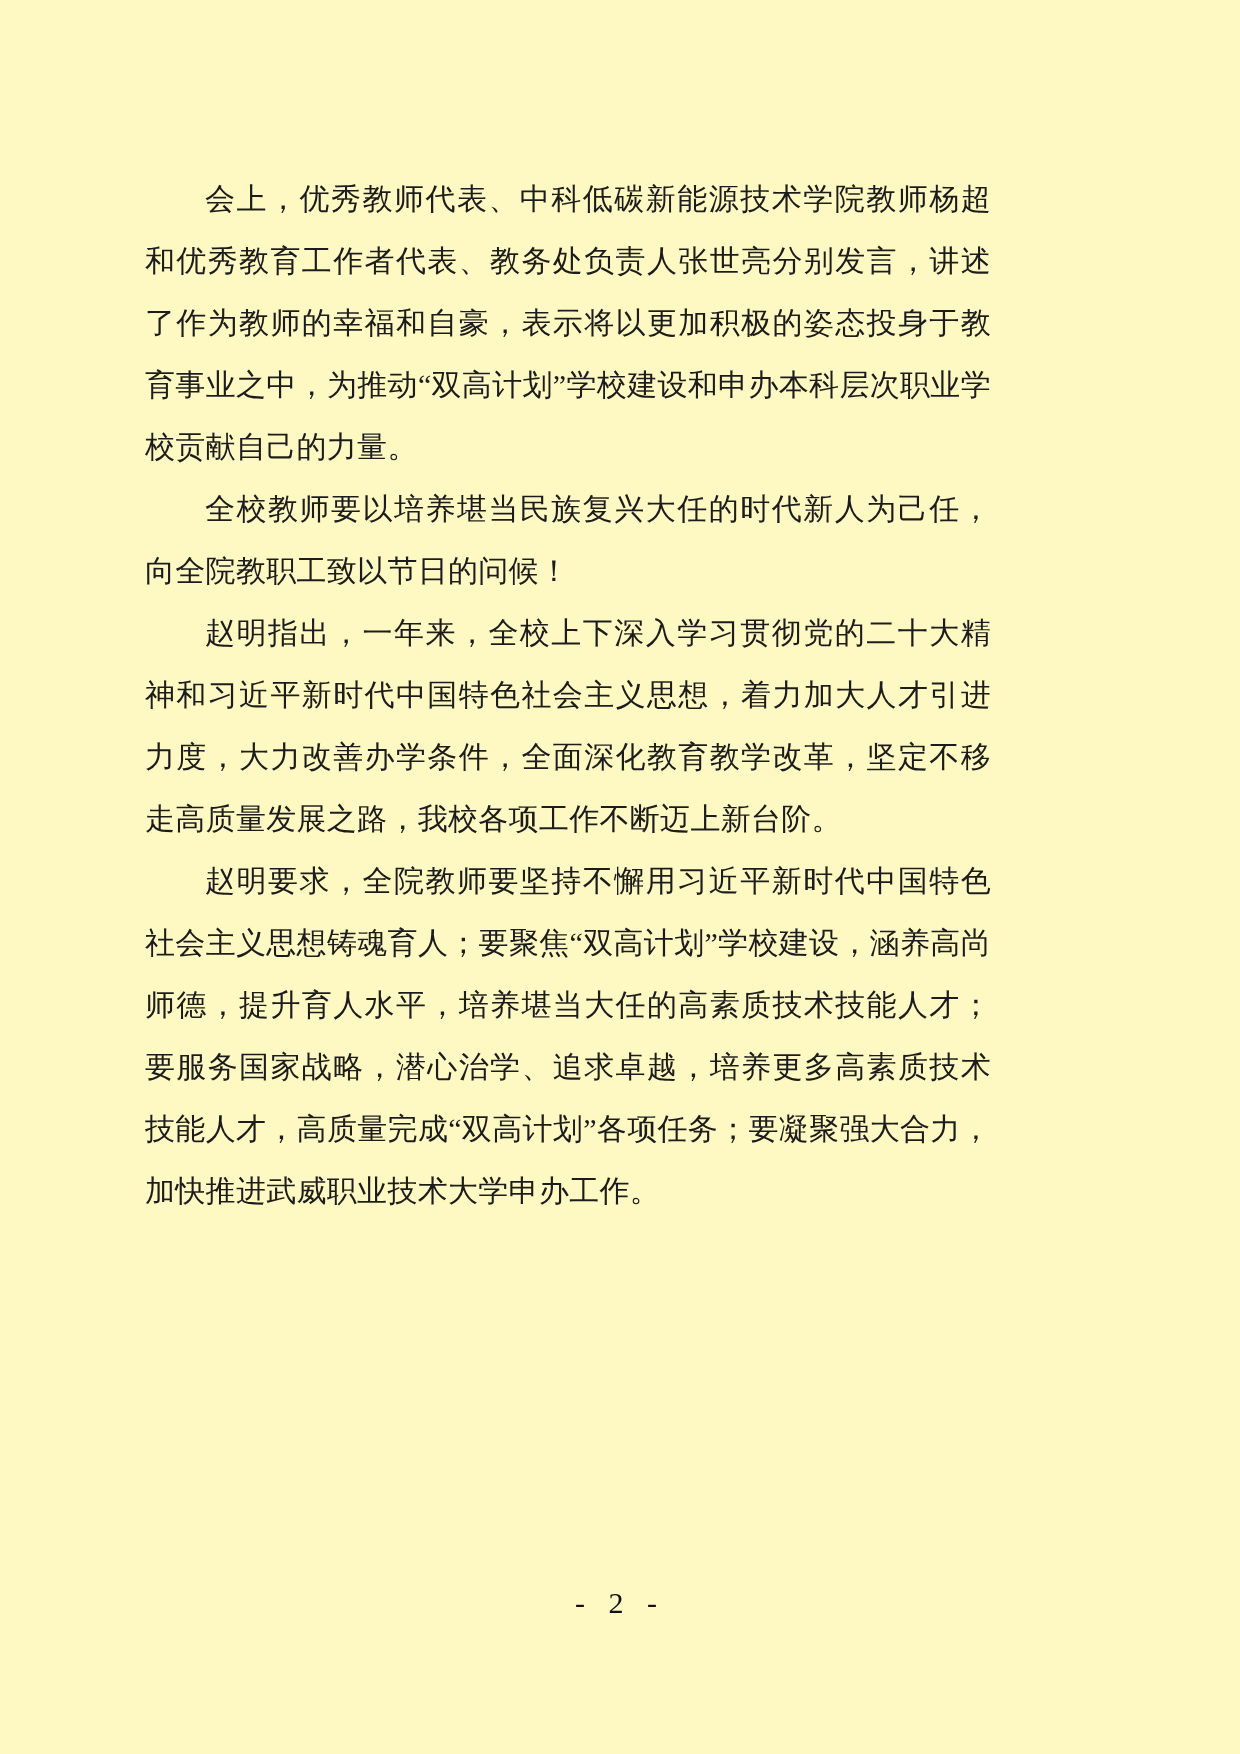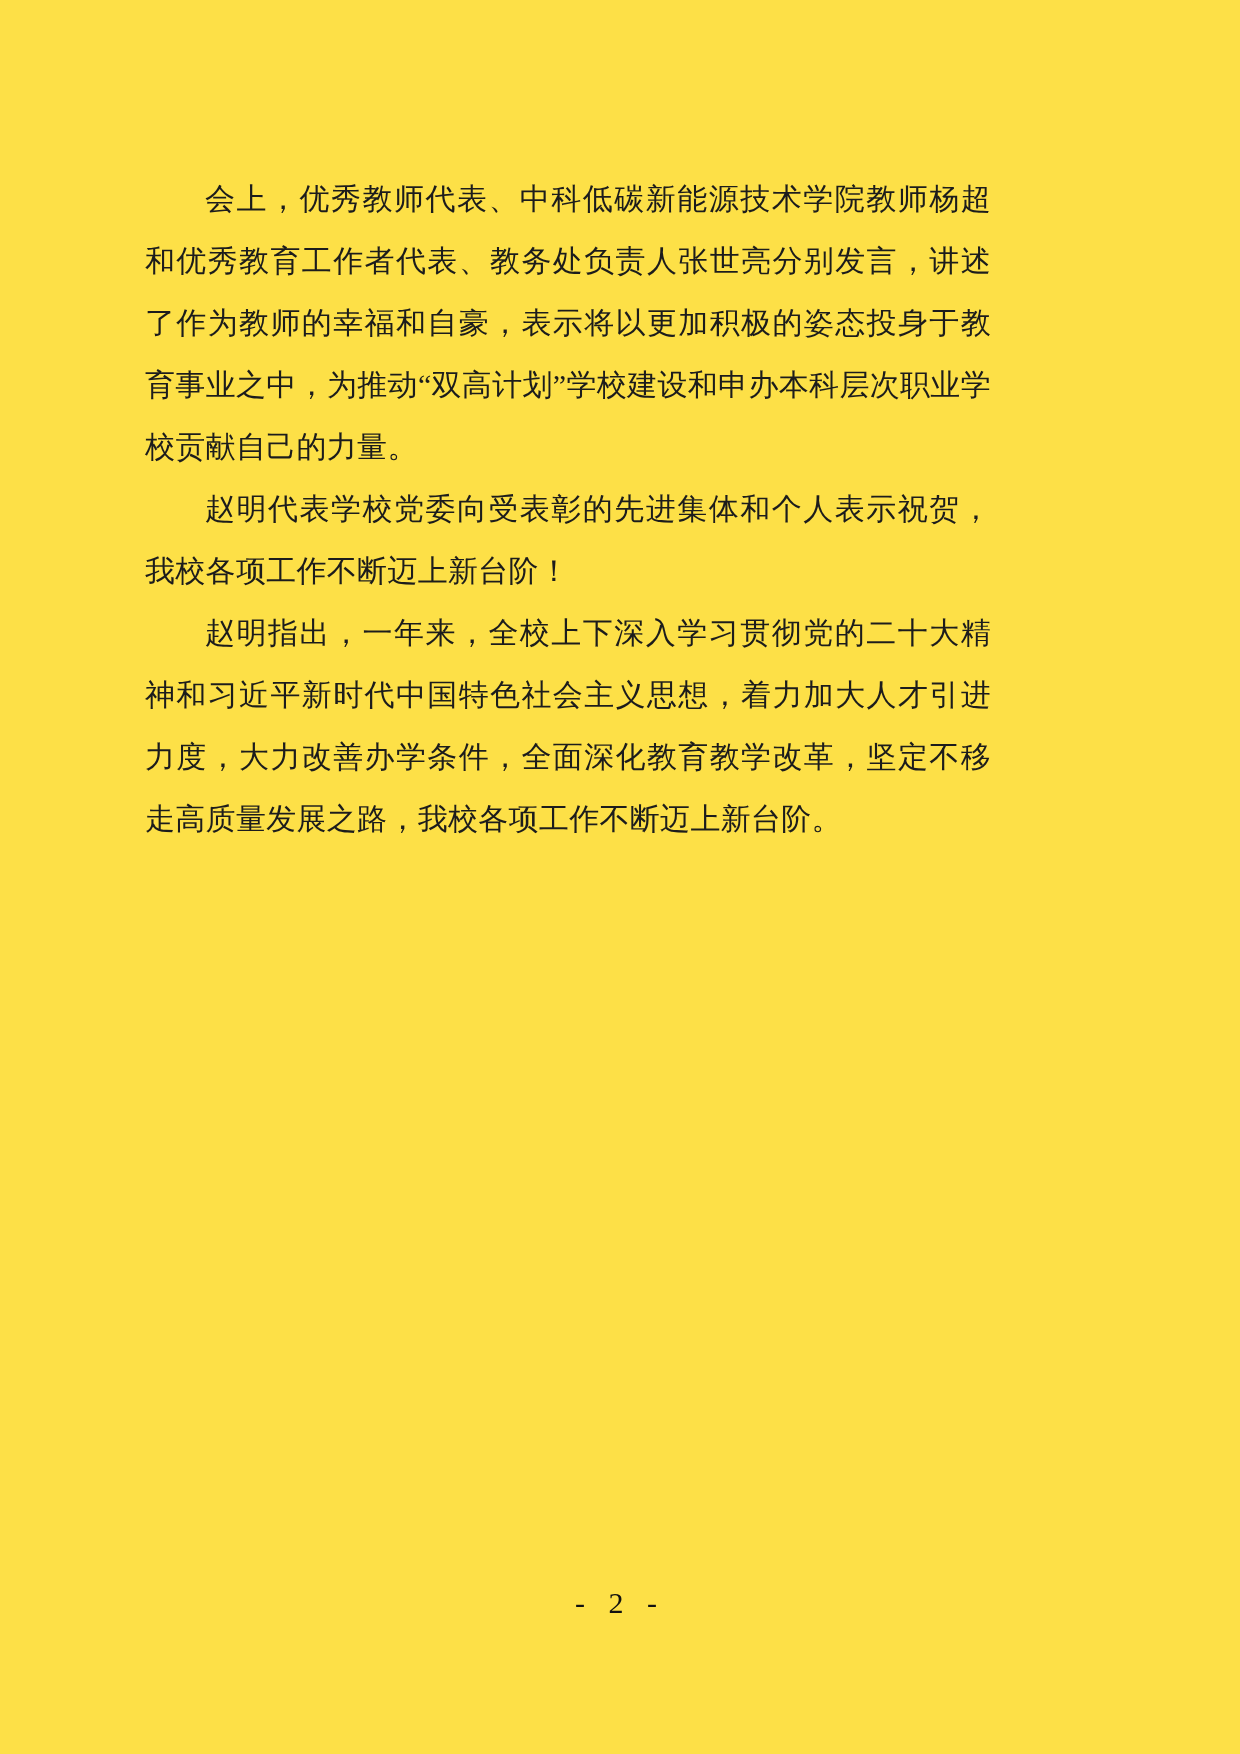--- a/index.html
+++ b/index.html
@@ -11,21 +11,21 @@
     width: 1240px;
     height: 1754px;
     position: relative;
     overflow: hidden;
     font-family: "Liberation Serif", "DejaVu Serif", serif;
     color: #1c1c1c;
   }
   .page {
     position: absolute;
     inset: 0;
-    background: #fde047;
+    background: #fef9c3;
   }
   .doc-body {
     position: absolute;
     top: 168px;
     left: 145px;
     width: 846px;
   }
   .doc-body p {
     margin: 0;
     padding: 0;
@@ -50,19 +50,20 @@
   }
 </style>
 </head>
 <body>
 
 <div class="page">
 
   <main class="doc-body" id="doc-body">
 
   <p>会上，优秀教师代表、中科低碳新能源技术学院教师杨超和优秀教育工作者代表、教务处负责人张世亮分别发言，讲述了作为教师的幸福和自豪，表示将以更加积极的姿态投身于教育事业之中，为推动“双高计划”学校建设和申办本科层次职业学校贡献自己的力量。</p>
-      <p>赵明代表学校党委向受表彰的先进集体和个人表示祝贺，我校各项工作不断迈上新台阶！</p>
+      <p>全校教师要以培养堪当民族复兴大任的时代新人为己任，向全院教职工致以节日的问候！</p>
       <p>赵明指出，一年来，全校上下深入学习贯彻党的二十大精神和习近平新时代中国特色社会主义思想，着力加大人才引进力度，大力改善办学条件，全面深化教育教学改革，坚定不移走高质量发展之路，我校各项工作不断迈上新台阶。</p>
+      <p>赵明要求，全院教师要坚持不懈用习近平新时代中国特色社会主义思想铸魂育人；要聚焦“双高计划”学校建设，涵养高尚师德，提升育人水平，培养堪当大任的高素质技术技能人才；要服务国家战略，潜心治学、追求卓越，培养更多高素质技术技能人才，高质量完成“双高计划”各项任务；要凝聚强大合力，加快推进武威职业技术大学申办工作。</p>
     </main>
 
   <div class="page-footer">- 2 -</div>
 
 </div>
 
 </body></html>

